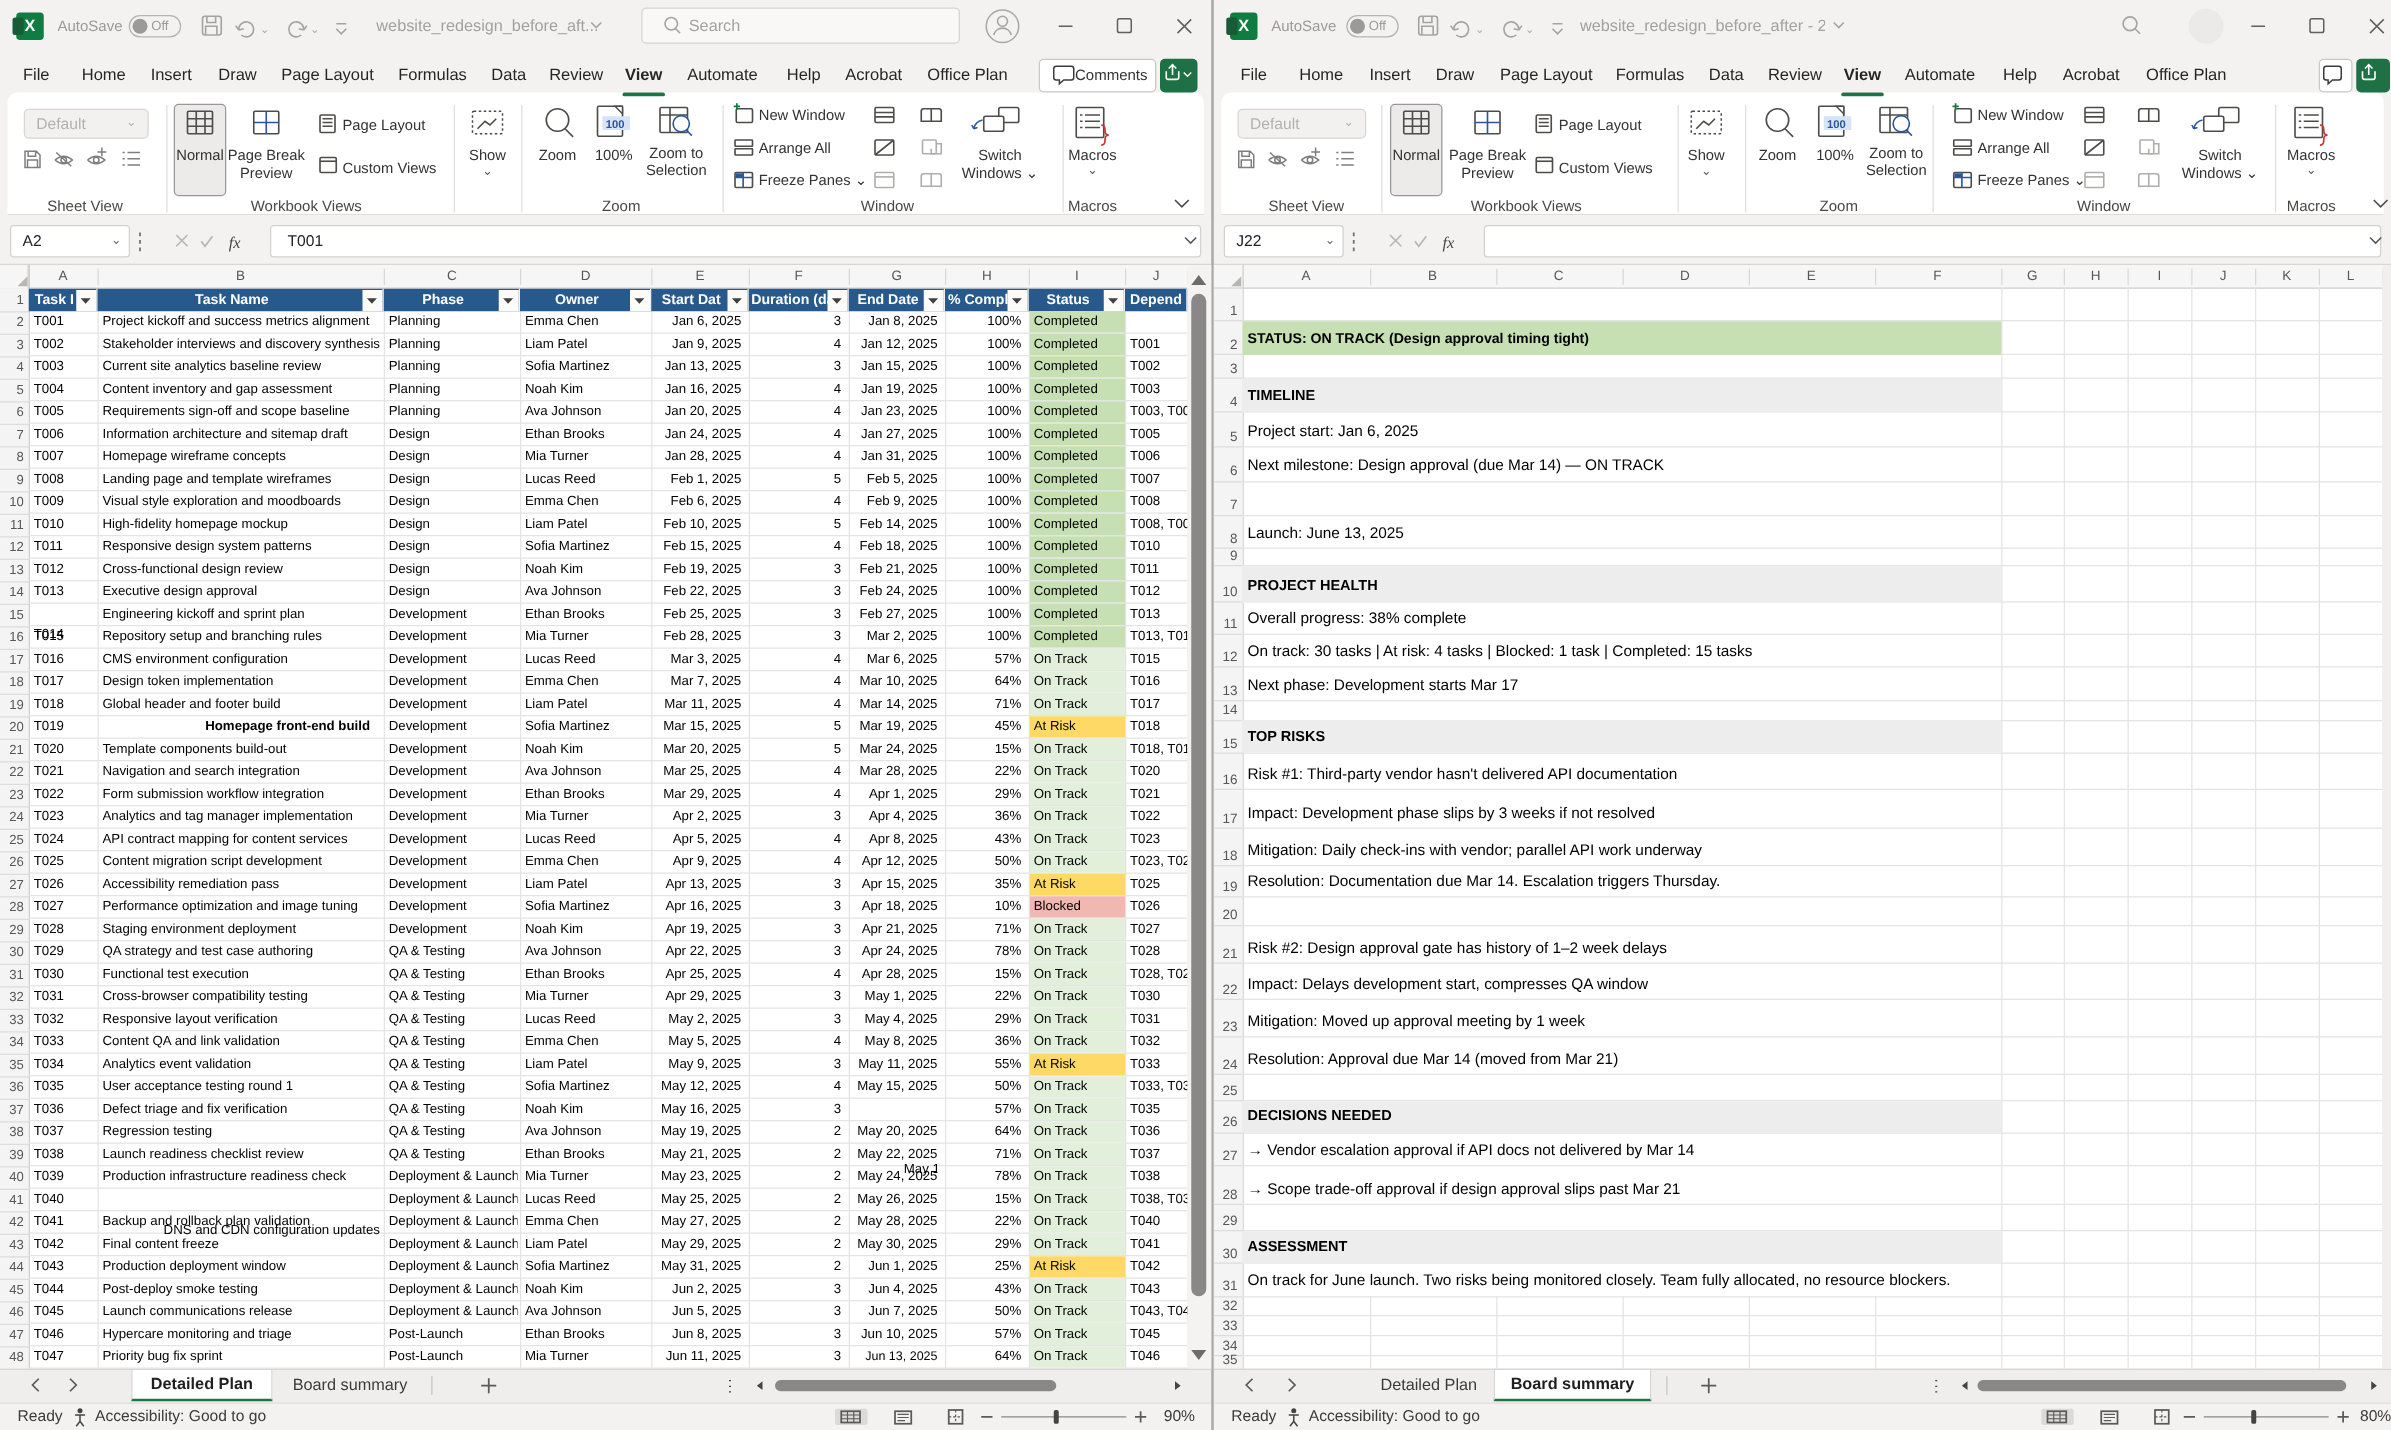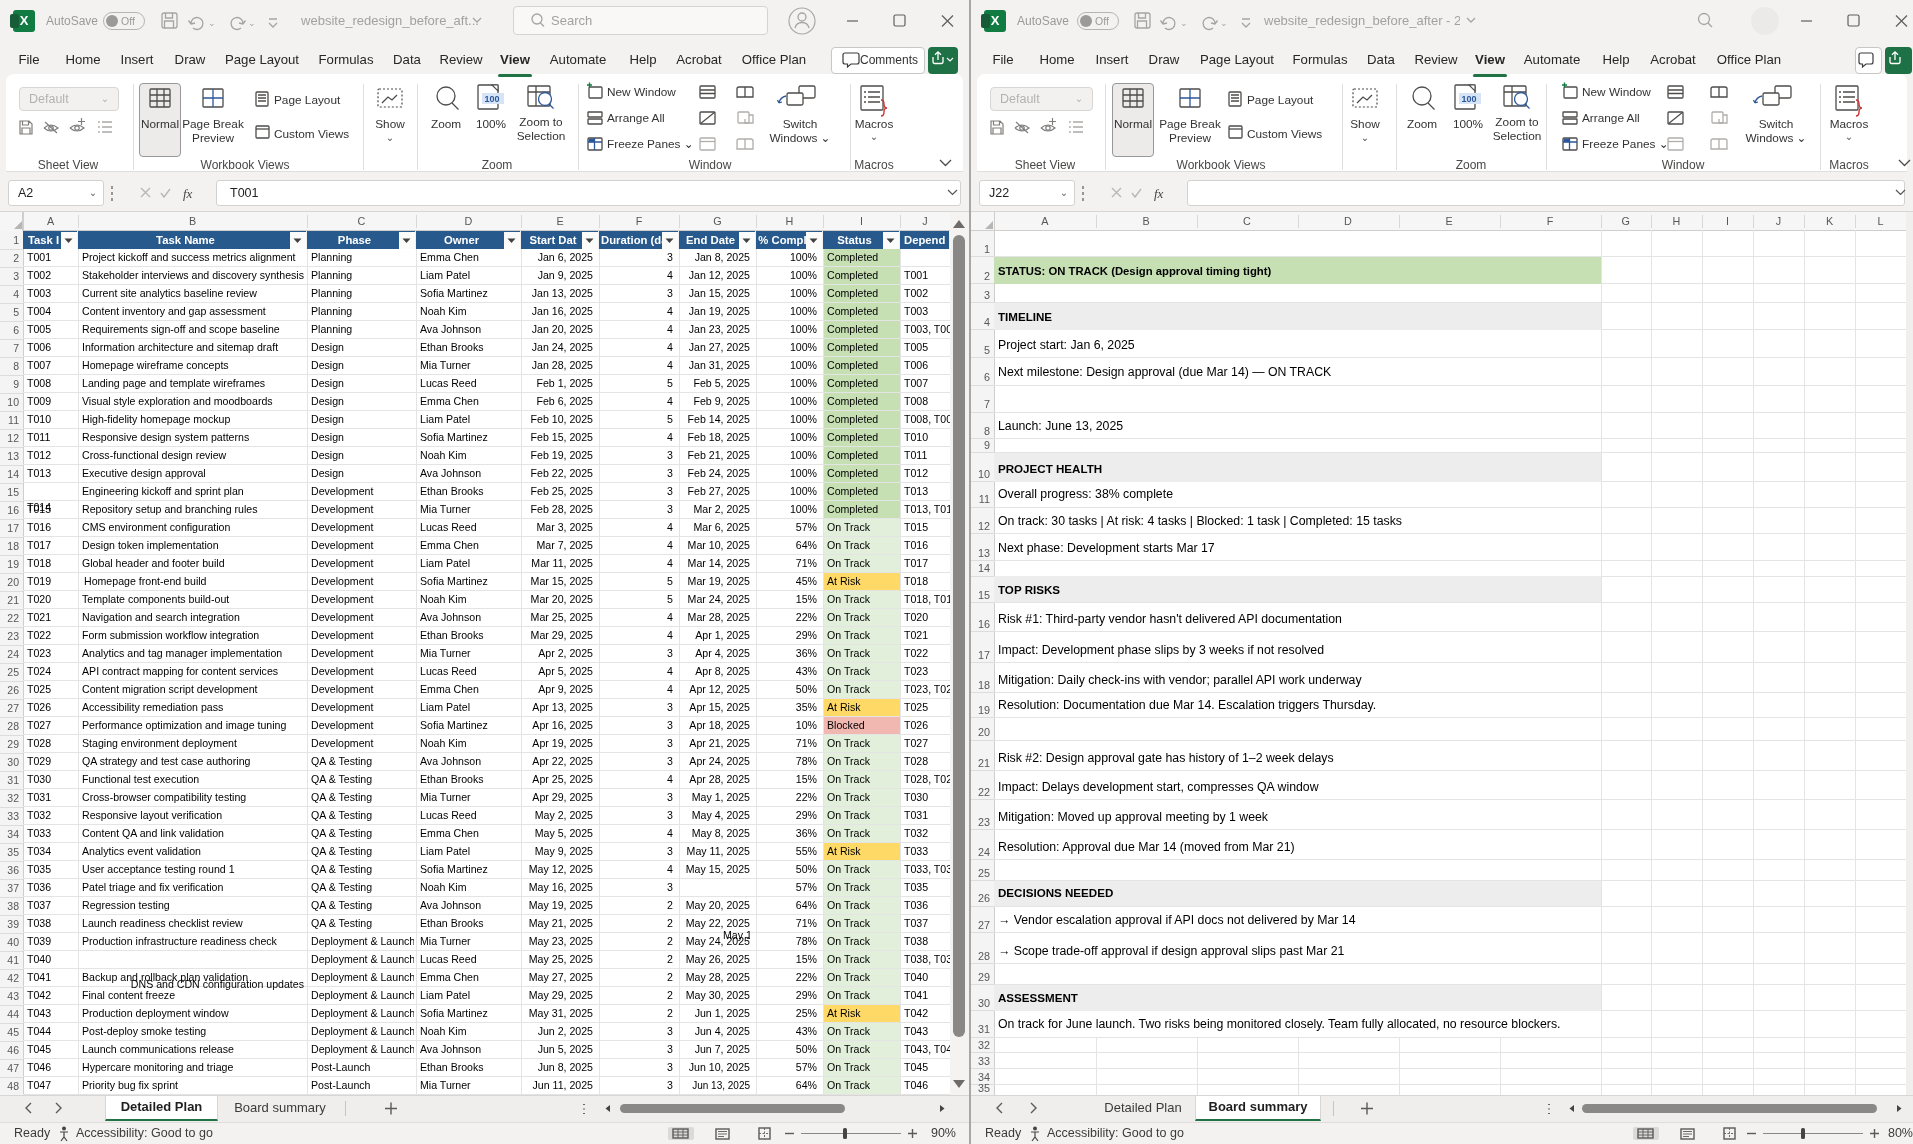--- a/index.html
+++ b/index.html
@@ -504,21 +504,21 @@
     <div class="cell" style="left:311px;top:555px;width:103px;height:17.6px;font-size:10.6px;color:#000000;line-height:17.6px;text-align:left;">Development</div>
     <div class="cell" style="left:420px;top:555px;width:99px;height:17.6px;font-size:10.6px;color:#000000;line-height:17.6px;text-align:left;">Liam Patel</div>
     <div class="cell" style="left:521px;top:555px;width:72px;height:17.6px;font-size:10.6px;color:#000000;line-height:17.6px;text-align:right;">Mar 11, 2025</div>
     <div class="cell" style="left:599px;top:555px;width:74px;height:17.6px;font-size:10.6px;color:#000000;line-height:17.6px;text-align:right;">4</div>
     <div class="cell" style="left:679px;top:555px;width:71px;height:17.6px;font-size:10.6px;color:#000000;line-height:17.6px;text-align:right;">Mar 14, 2025</div>
     <div class="cell" style="left:756px;top:555px;width:61px;height:17.6px;font-size:10.6px;color:#000000;line-height:17.6px;text-align:right;">71%</div>
     <div class="cell" style="left:827px;top:555px;width:70px;height:17.6px;font-size:10.6px;color:#000000;line-height:17.6px;text-align:left;">On Track</div>
     <div class="cell" style="left:904px;top:555px;width:46px;height:17.6px;font-size:10.6px;color:#000000;line-height:17.6px;text-align:left;">T017</div>
     <div class="ab" style="left:823.5px;top:573px;width:76.5px;height:17.4px;background:#ffd966"></div>
     <div class="cell" style="left:27px;top:573px;width:50px;height:17.6px;font-size:10.6px;color:#000000;line-height:17.6px;text-align:left;">T019</div>
-    <div class="cell" style="left:84px;top:573px;width:222px;height:17.6px;font-size:10.6px;color:#000000;line-height:17.6px;text-align:left;">Homepage front-end build</div>
+    <div class="cell" style="left:74px;top:573px;width:222px;height:17.6px;font-size:10.6px;color:#000000;line-height:17.6px;text-align:right;font-weight:bold;">Homepage front-end build</div>
     <div class="cell" style="left:311px;top:573px;width:103px;height:17.6px;font-size:10.6px;color:#000000;line-height:17.6px;text-align:left;">Development</div>
     <div class="cell" style="left:420px;top:573px;width:99px;height:17.6px;font-size:10.6px;color:#000000;line-height:17.6px;text-align:left;">Sofia Martinez</div>
     <div class="cell" style="left:521px;top:573px;width:72px;height:17.6px;font-size:10.6px;color:#000000;line-height:17.6px;text-align:right;">Mar 15, 2025</div>
     <div class="cell" style="left:599px;top:573px;width:74px;height:17.6px;font-size:10.6px;color:#000000;line-height:17.6px;text-align:right;">5</div>
     <div class="cell" style="left:679px;top:573px;width:71px;height:17.6px;font-size:10.6px;color:#000000;line-height:17.6px;text-align:right;">Mar 19, 2025</div>
     <div class="cell" style="left:756px;top:573px;width:61px;height:17.6px;font-size:10.6px;color:#000000;line-height:17.6px;text-align:right;">45%</div>
     <div class="cell" style="left:827px;top:573px;width:70px;height:17.6px;font-size:10.6px;color:#000000;line-height:17.6px;text-align:left;">At Risk</div>
     <div class="cell" style="left:904px;top:573px;width:46px;height:17.6px;font-size:10.6px;color:#000000;line-height:17.6px;text-align:left;">T018</div>
     <div class="ab" style="left:823.5px;top:591px;width:76.5px;height:17.4px;background:#e2efda"></div>
     <div class="cell" style="left:27px;top:591px;width:50px;height:17.6px;font-size:10.6px;color:#000000;line-height:17.6px;text-align:left;">T020</div>
@@ -691,21 +691,21 @@
     <div class="cell" style="left:311px;top:861px;width:103px;height:17.6px;font-size:10.6px;color:#000000;line-height:17.6px;text-align:left;">QA &amp; Testing</div>
     <div class="cell" style="left:420px;top:861px;width:99px;height:17.6px;font-size:10.6px;color:#000000;line-height:17.6px;text-align:left;">Sofia Martinez</div>
     <div class="cell" style="left:521px;top:861px;width:72px;height:17.6px;font-size:10.6px;color:#000000;line-height:17.6px;text-align:right;">May 12, 2025</div>
     <div class="cell" style="left:599px;top:861px;width:74px;height:17.6px;font-size:10.6px;color:#000000;line-height:17.6px;text-align:right;">4</div>
     <div class="cell" style="left:679px;top:861px;width:71px;height:17.6px;font-size:10.6px;color:#000000;line-height:17.6px;text-align:right;">May 15, 2025</div>
     <div class="cell" style="left:756px;top:861px;width:61px;height:17.6px;font-size:10.6px;color:#000000;line-height:17.6px;text-align:right;">50%</div>
     <div class="cell" style="left:827px;top:861px;width:70px;height:17.6px;font-size:10.6px;color:#000000;line-height:17.6px;text-align:left;">On Track</div>
     <div class="cell" style="left:904px;top:861px;width:46px;height:17.6px;font-size:10.6px;color:#000000;line-height:17.6px;text-align:left;">T033, T034</div>
     <div class="ab" style="left:823.5px;top:879px;width:76.5px;height:17.4px;background:#e2efda"></div>
     <div class="cell" style="left:27px;top:879px;width:50px;height:17.6px;font-size:10.6px;color:#000000;line-height:17.6px;text-align:left;">T036</div>
-    <div class="cell" style="left:82px;top:879px;width:222px;height:17.6px;font-size:10.6px;color:#000000;line-height:17.6px;text-align:left;">Patel triage and fix verification</div>
+    <div class="cell" style="left:82px;top:879px;width:222px;height:17.6px;font-size:10.6px;color:#000000;line-height:17.6px;text-align:left;">Defect triage and fix verification</div>
     <div class="cell" style="left:311px;top:879px;width:103px;height:17.6px;font-size:10.6px;color:#000000;line-height:17.6px;text-align:left;">QA &amp; Testing</div>
     <div class="cell" style="left:420px;top:879px;width:99px;height:17.6px;font-size:10.6px;color:#000000;line-height:17.6px;text-align:left;">Noah Kim</div>
     <div class="cell" style="left:521px;top:879px;width:72px;height:17.6px;font-size:10.6px;color:#000000;line-height:17.6px;text-align:right;">May 16, 2025</div>
     <div class="cell" style="left:599px;top:879px;width:74px;height:17.6px;font-size:10.6px;color:#000000;line-height:17.6px;text-align:right;">3</div>
     <div class="cell" style="left:679px;top:927px;width:71px;height:17.6px;font-size:10.6px;color:#000000;line-height:17.6px;text-align:right;padding-left:44px;">May 18, 2025</div>
     <div class="cell" style="left:756px;top:879px;width:61px;height:17.6px;font-size:10.6px;color:#000000;line-height:17.6px;text-align:right;">57%</div>
     <div class="cell" style="left:827px;top:879px;width:70px;height:17.6px;font-size:10.6px;color:#000000;line-height:17.6px;text-align:left;">On Track</div>
     <div class="cell" style="left:904px;top:879px;width:46px;height:17.6px;font-size:10.6px;color:#000000;line-height:17.6px;text-align:left;">T035</div>
     <div class="ab" style="left:823.5px;top:897px;width:76.5px;height:17.4px;background:#e2efda"></div>
     <div class="cell" style="left:27px;top:897px;width:50px;height:17.6px;font-size:10.6px;color:#000000;line-height:17.6px;text-align:left;">T037</div>

